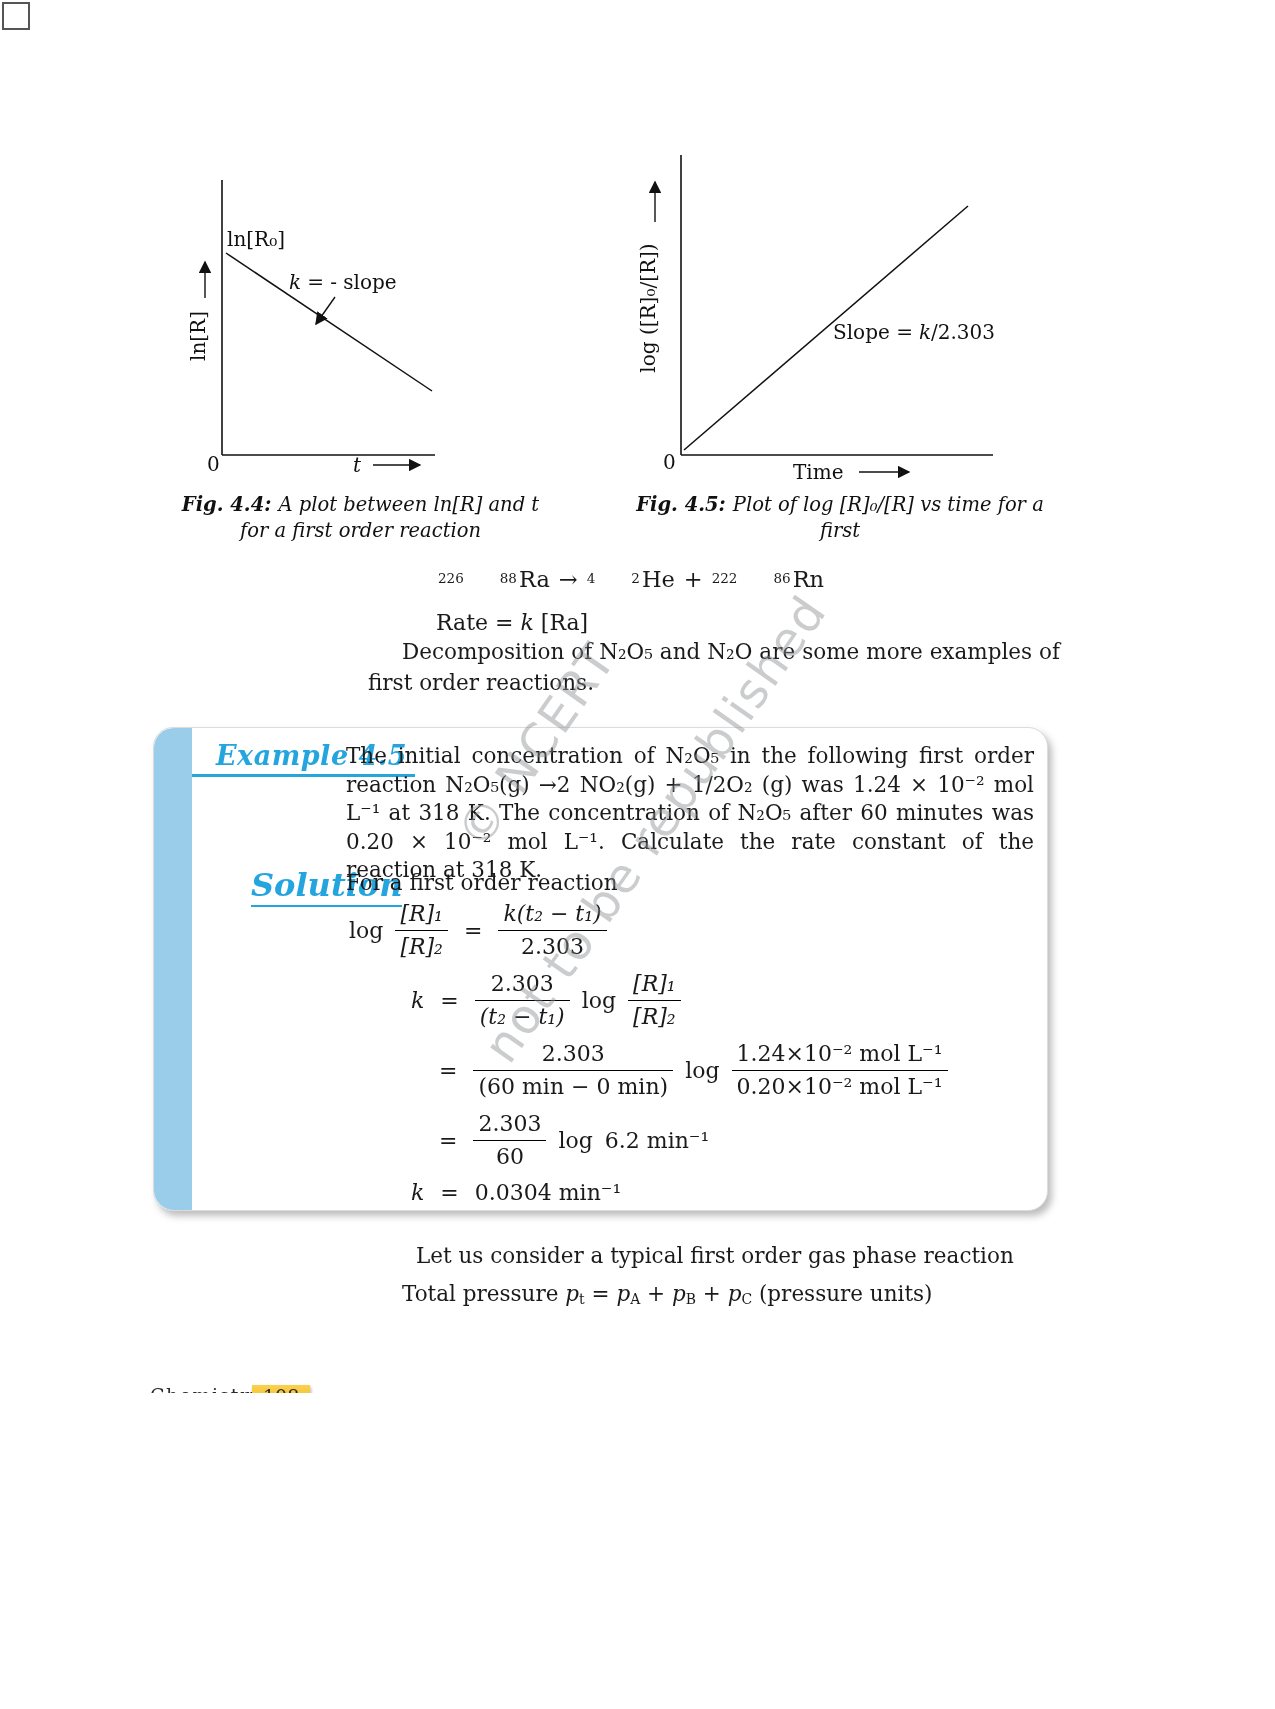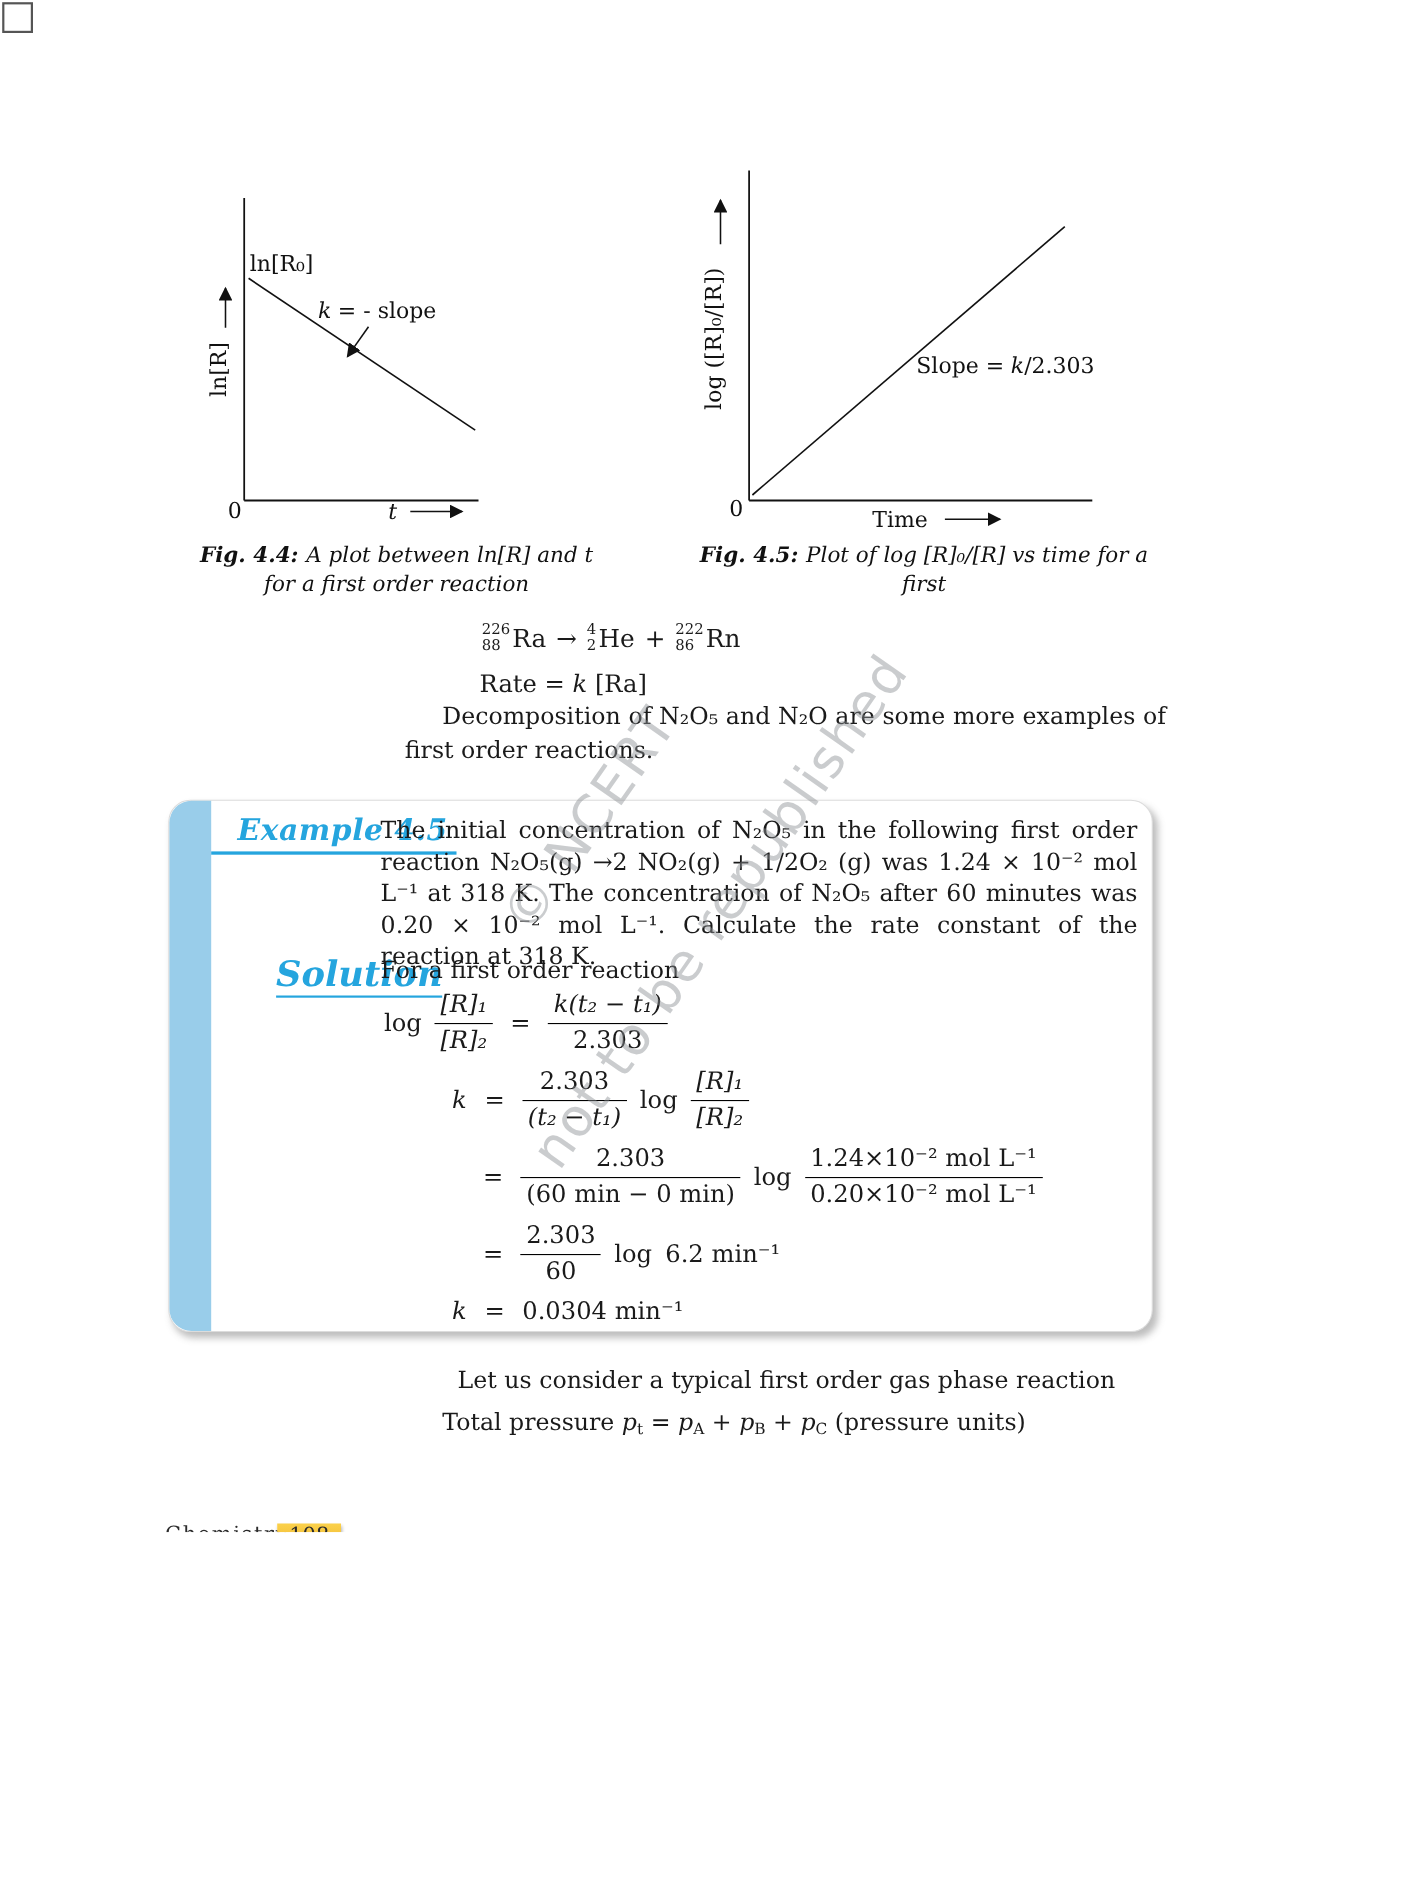--- a/index.html
+++ b/index.html
@@ -10,21 +10,21 @@
   svg.fig{position:absolute;}
   svg.fig text{font-family:"DejaVu Serif", serif;font-size:20px;fill:#111;}
   .axis{stroke:#111;stroke-width:1.6;fill:none;}
   .plot{stroke:#111;stroke-width:1.5;fill:none;}
   .arrow{stroke:#111;stroke-width:1.4;fill:none;}
   .caption{position:absolute;text-align:center;font-style:italic;font-size:19.5px;line-height:1.35;color:#111;}
   .caption b{margin-right:7px;font-weight:bold;}
   
   .nuclear{position:absolute;display:flex;align-items:center;gap:9px;font-size:22.5px;}
   .nuclide{display:inline-flex;align-items:center;}
-  .stack{display:inline-flex;flex-direction:column;font-size:13.5px;line-height:1.1;text-align:left;margin-right:2px;transform:translateY(-1px);}
+  .stack{display:inline-flex;font-size:13.5px;line-height:1.1;text-align:center;margin-right:2px;transform:translateY(-1px);gap:36px;}
   .textline{position:absolute;font-size:22px;}
   .para{position:absolute;font-size:21.5px;line-height:1.45;text-align:justify;}
   .indent{text-indent:34px;}
   i{font-style:italic;}
   sub{font-size:0.65em;line-height:0;vertical-align:-0.25em;}
   
   .example-box{position:absolute;left:153px;top:727px;width:893px;height:482px;background:#fff;
     border:1px solid #dcdcdc;border-radius:20px;box-shadow:4px 5px 7px rgba(110,110,110,0.45);}
   .example-bar{position:absolute;left:0;top:0;bottom:0;width:38px;background:#99cdea;border-radius:20px 0 0 20px;}
   .example-heading{position:absolute;left:38px;top:12px;padding:0 8px 3px 24px;border-bottom:3px solid #25a5de;

